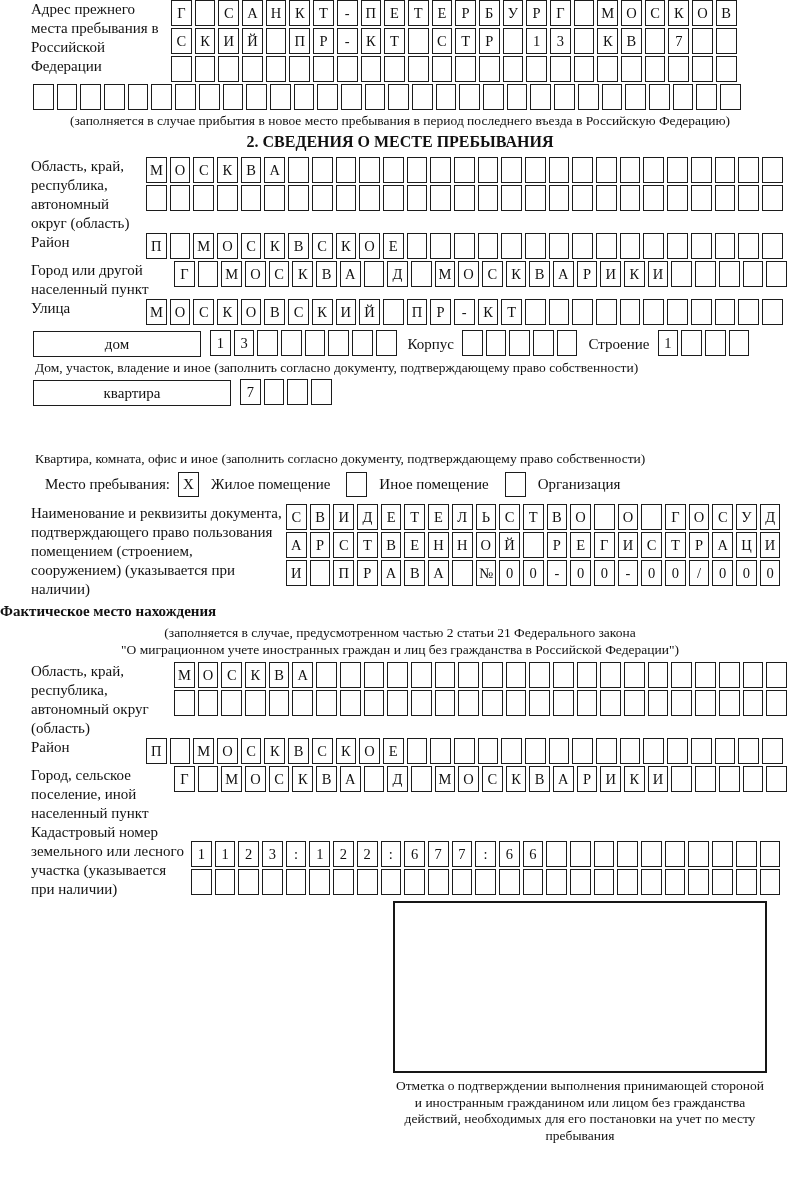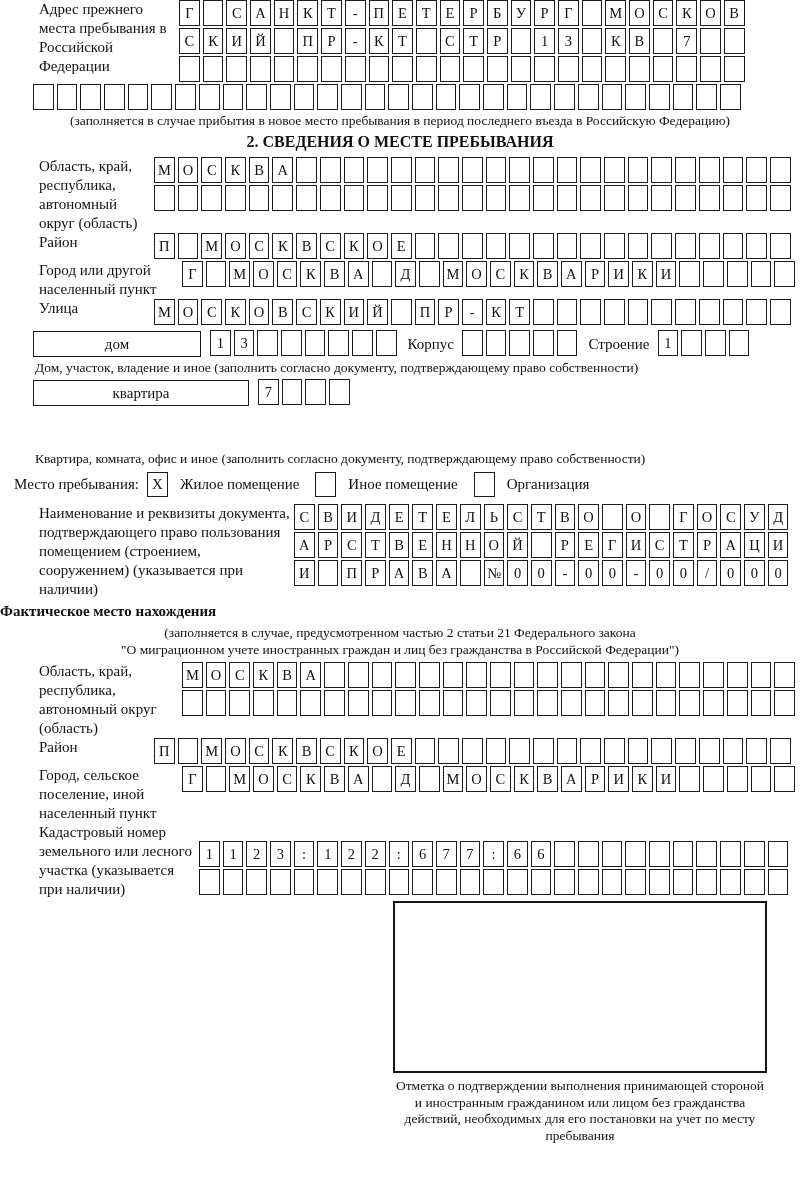--- a/index.html
+++ b/index.html
@@ -8,21 +8,21 @@
     width:800px; height:1180px;
     font-family:"Liberation Serif","DejaVu Serif",serif;
     color:#111;
   }
   .page { position:relative; width:800px; height:1180px; overflow:hidden; background:#fff; }
 
   .hdr { text-align:right; padding:16px 57px 0 0; font-size:15px; margin-bottom:24px; }
 
   
   .frow { display:flex; align-items:flex-start; }
-  .lbl { font-size:15px; line-height:19px; padding-left:39px; flex:none; }
+  .lbl { font-size:15px; line-height:19px; padding-left:31px; flex:none; }
   .w175 { width:140px; }           
   .w150 { width:115px; }
   .w178 { width:143px; }
   .w255 { width:255px; }
   .w195 { width:160px; }
   .rows { flex:none; }
 
   .boxrow { display:flex; flex:none; margin-bottom:2px; height:26px; }
   .cell {
     width:20.7px; height:26px; margin-right:3px;
@@ -37,24 +37,24 @@
   .title { text-align:center; font-weight:bold; font-size:16px; margin:2px 0 6px 0; }
   .subtitle { font-weight:bold; font-size:15px; margin:0 0 4px 0; }
   .cnote { text-align:center; font-size:13.5px; line-height:17px; }
 
   .inlinerow { display:flex; align-items:center; margin-left:33px; margin-top:4px; margin-bottom:2px; height:26px; }
   .widebox {
     height:26px; border:1.6px solid #1c1c1c; box-sizing:border-box;
     display:flex; align-items:center; justify-content:center;
     font-size:15px; flex:none; margin-right:9px; background:#fff;
   }
-  .wb168 { width:168px; } .wb197 { width:216px; }
+  .wb168 { width:168px; } .wb197 { width:198px; }
   .inl-lbl { font-size:15px; margin:0 8px 0 8px; flex:none; }
 
-  .mestorow { display:flex; align-items:center; padding-left:14px; height:28px; margin-top:3px; }
+  .mestorow { display:flex; align-items:center; padding-left:45px; height:28px; margin-top:3px; }
   .mlabel { font-size:15px; flex:none; }
   .chk {
     width:21px; height:25px; border:1.6px solid #1c1c1c; box-sizing:border-box;
     display:inline-flex; align-items:center; justify-content:center;
     font-size:15px; margin:0 12px 0 8px; flex:none; background:#fff;
   }
   .chk.gap { margin-left:16px; }
   .opt { font-size:15px; flex:none; }
   .mnote { font-size:13.5px; margin-left:150px; line-height:17px; }
 

